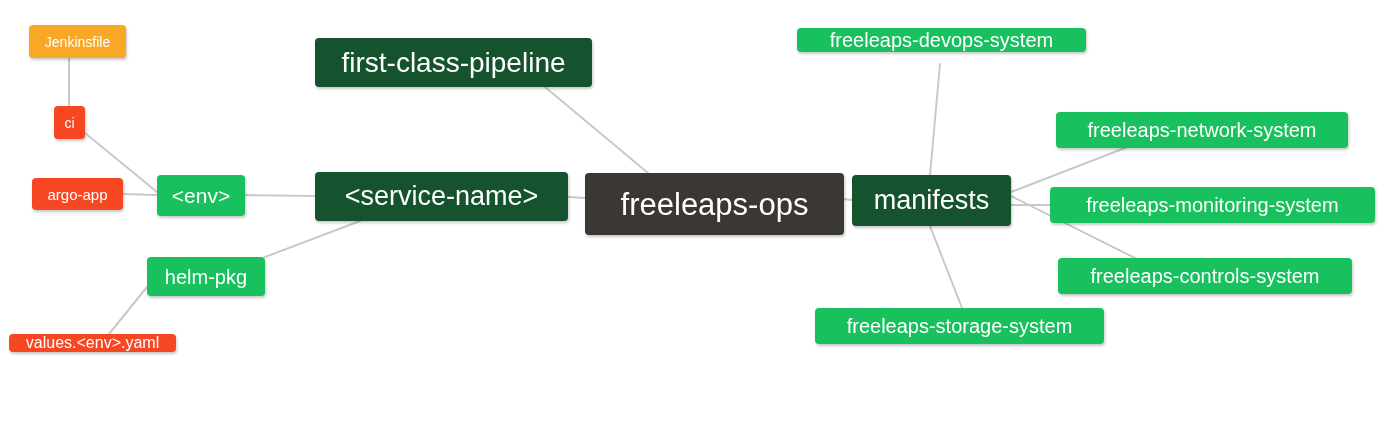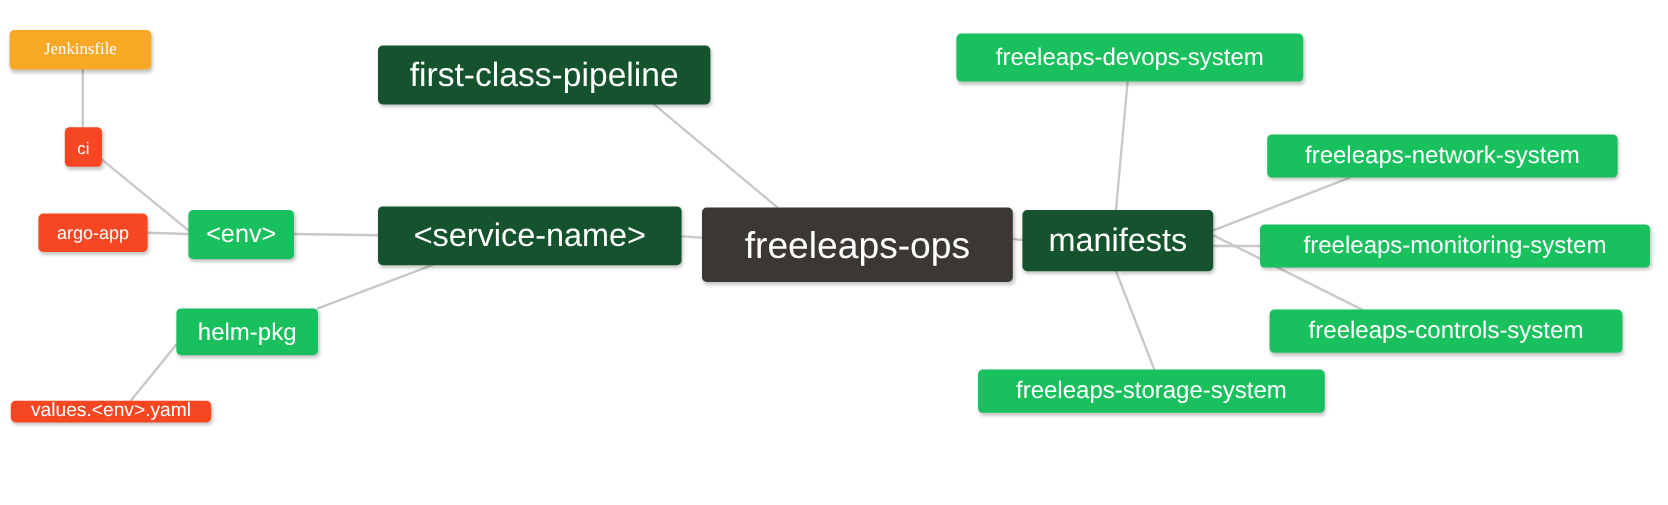--- a/index.html
+++ b/index.html
@@ -68,21 +68,21 @@
       <line x1="568" y1="197" x2="585" y2="198" stroke="#c9c9c9" stroke-width="2" stroke-linecap="round"></line>
       <line x1="545" y1="87" x2="648" y2="173" stroke="#c9c9c9" stroke-width="2" stroke-linecap="round"></line>
       <line x1="844" y1="199" x2="852" y2="200" stroke="#c9c9c9" stroke-width="2" stroke-linecap="round"></line>
       <line x1="930" y1="175" x2="940" y2="64" stroke="#c9c9c9" stroke-width="2" stroke-linecap="round"></line>
       <line x1="1011" y1="192" x2="1125" y2="148" stroke="#c9c9c9" stroke-width="2" stroke-linecap="round"></line>
       <line x1="1011" y1="205" x2="1050" y2="205" stroke="#c9c9c9" stroke-width="2" stroke-linecap="round"></line>
       <line x1="1011" y1="196" x2="1135" y2="258" stroke="#c9c9c9" stroke-width="2" stroke-linecap="round"></line>
       <line x1="930" y1="226" x2="962" y2="308" stroke="#c9c9c9" stroke-width="2" stroke-linecap="round"></line>
     </svg>
   <div id="node-layer">
-      <div class="node node-orange" style="left: 8px; top: 25px; width: 118px; height: 33px; font-size: 14px; font-family: Liberation Serif, serif;">
+      <div class="node node-orange" style="left: 29px; top: 25px; width: 97px; height: 33px; font-size: 14px;">
         <span>Jenkinsfile</span>
       </div>
       <div class="node node-red" style="left: 54px; top: 106px; width: 31px; height: 33px; font-size: 14px;">
         <span>ci</span>
       </div>
       <div class="node node-red" style="left: 32px; top: 178px; width: 91px; height: 32px; font-size: 15px;">
         <span>argo-app</span>
       </div>
       <div class="node node-green" style="left: 157px; top: 175px; width: 88px; height: 41px; font-size: 21px;">
         <span>&lt;env&gt;</span>
@@ -98,21 +98,21 @@
       </div>
       <div class="node node-blue" style="left: 315px; top: 172px; width: 253px; height: 49px; font-size: 27px;">
         <span>&lt;service-name&gt;</span>
       </div>
       <div class="node node-root" style="left: 585px; top: 173px; width: 259px; height: 62px; font-size: 31px;">
         <span>freeleaps-ops</span>
       </div>
       <div class="node node-blue" style="left: 852px; top: 175px; width: 159px; height: 51px; font-size: 27px;">
         <span>manifests</span>
       </div>
-      <div class="node node-green" style="left: 797px; top: 28px; width: 289px; height: 40px; font-size: 20px;">
+      <div class="node node-green" style="left: 797px; top: 28px; width: 289px; height: 24px; font-size: 20px;">
         <span>freeleaps-devops-system</span>
       </div>
       <div class="node node-green" style="left: 1056px; top: 112px; width: 292px; height: 36px; font-size: 20px; text-align: right;">
         <span>freeleaps-network-system</span>
       </div>
       <div class="node node-green" style="left: 1050px; top: 187px; width: 325px; height: 36px; font-size: 20px;">
         <span>freeleaps-monitoring-system</span>
       </div>
       <div class="node node-green" style="left: 1058px; top: 258px; width: 294px; height: 36px; font-size: 20px;">
         <span>freeleaps-controls-system</span>

